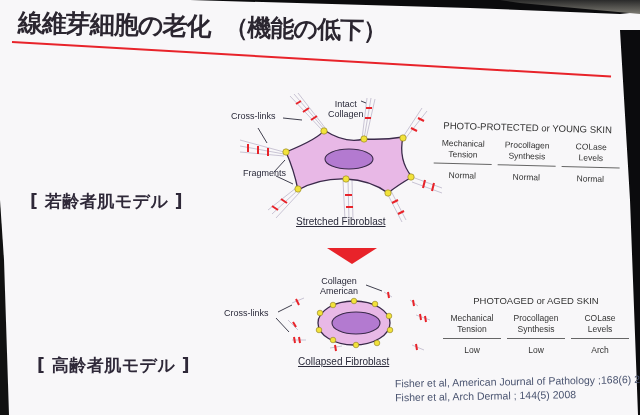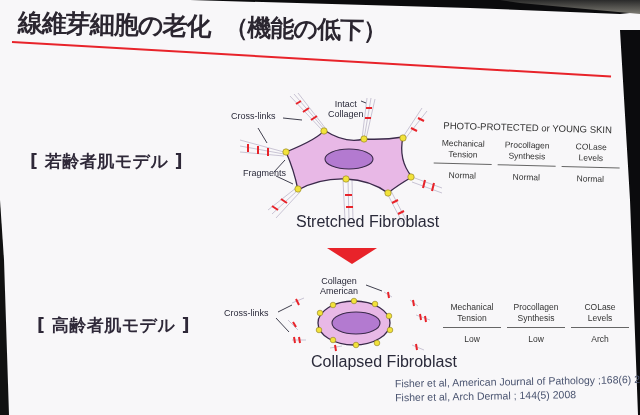--- a/index.html
+++ b/index.html
@@ -8,31 +8,31 @@
   .dark-top { position:absolute; left:0; top:0; width:640px; height:40px; background:#0b0b0d;
               clip-path: polygon(190px 0, 640px 0, 640px 12px, 620px 14px, 470px 8px); }
   .dark-top2 { position:absolute; left:500px; top:0; width:140px; height:14px; background:linear-gradient(#2a2a2a,#7c7a72); clip-path: polygon(0 0,140px 0,140px 14px, 20px 3px); }
   .dark-right { position:absolute; right:0; top:0; width:30px; height:415px; background:#0b0b0d;
                 clip-path: polygon(10px 30px, 30px 30px, 30px 415px, 28px 415px, 20px 200px); }
   .dark-left { position:absolute; left:0; top:0; width:10px; height:415px; background:#111;
                clip-path: polygon(0 200px, 4px 260px, 9px 415px, 0 415px); }
   .title { position:absolute; left:18px; top:6px; font-size:25px; font-weight:bold; color:#2b2630; letter-spacing:-1px; transform:rotate(1.2deg); transform-origin:left; white-space:nowrap; }
   .title .sub { font-size:24px; margin-left:14px; }
   .redline { position:absolute; left:12px; top:41px; width:600px; height:2px; background:#e8232a; transform:rotate(3.3deg); transform-origin:left; }
-  .model-label { position:absolute; font-size:17px; color:#2e2838; font-weight:bold; white-space:nowrap; letter-spacing:0.5px; }
+  .model-label { position:absolute; font-size:17px; color:#2e2838; font-weight:bold; white-space:nowrap; letter-spacing:0.5px;margin-top:40px; }
   .panel { position:absolute; font-family:"Liberation Sans", sans-serif; color:#333; }
   .panel .head { font-size:9.5px; text-align:center; white-space:nowrap; }
   .panel .cols { display:flex; gap:12px; margin-top:5px; }
   .panel .col { width:52px; text-align:center; }
   .panel .col .hd { font-size:8.5px; line-height:11px; height:24px; display:flex; align-items:flex-end; justify-content:center; }
   .panel .col .rule { height:1px; background:#666; margin:3px -3px 6px; }
   .panel .col .val { font-size:8.5px; }
   .ref { position:absolute; left:395px; top:374px; font-family:"Liberation Sans", sans-serif; font-size:10.5px; color:#4a5470; line-height:14px; transform:rotate(-1deg); white-space:nowrap; }
   .lbl { position:absolute; font-family:"Liberation Sans", sans-serif; font-size:9px; color:#2a2a3a; white-space:nowrap; line-height:10px; text-align:center; }
-  .cap { font-size:16px; }
+  .cap { font-size:10px;text-decoration:underline; }
   svg { position:absolute; overflow:visible; }
 </style>
 </head>
 <body>
 
 <div class="screen"></div>
 <div class="dark-top"></div>
 <div class="dark-top2"></div>
 <div class="dark-right"></div>
 <div class="dark-left"></div>
@@ -193,23 +193,24 @@
   </div>
 </div>
 
 <div class="model-label" style="left:37px;top:314px;text-align:center;">[ 高齢者肌モデル ]</div>
 
 <div class="lbl" style="left:224px;top:308px;">Cross-links</div>
 <div class="lbl" style="left:320px;top:276px;">
   <div>Collagen</div>
   <div>American</div>
 </div>
-<div class="lbl cap" style="left:311px;top:357px;">Collapsed Fibroblast</div>
+<div class="lbl cap" style="left:298px;top:357px;">Collapsed Fibroblast</div>
 
 <div class="panel" style="left:446px;top:295px;">
+  <div class="head">PHOTOAGED or AGED SKIN</div>
   <div class="cols">
     <div class="col">
       <div class="hd">
           <span><span>Mechanical</span><br><span>Tension</span></span>
         </div>
       <div class="rule"></div>
         <div class="val">Low</div>
     </div>
     <div class="col">
       <div class="hd">

